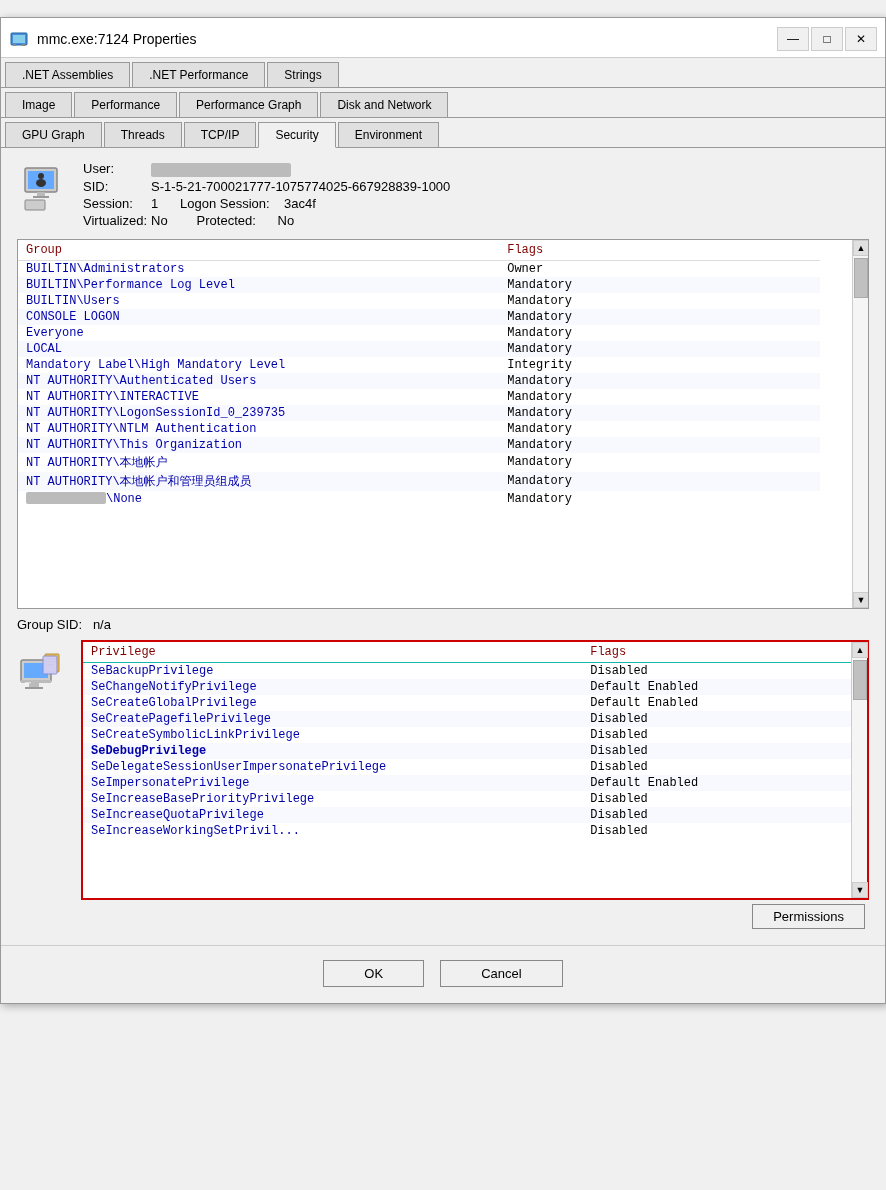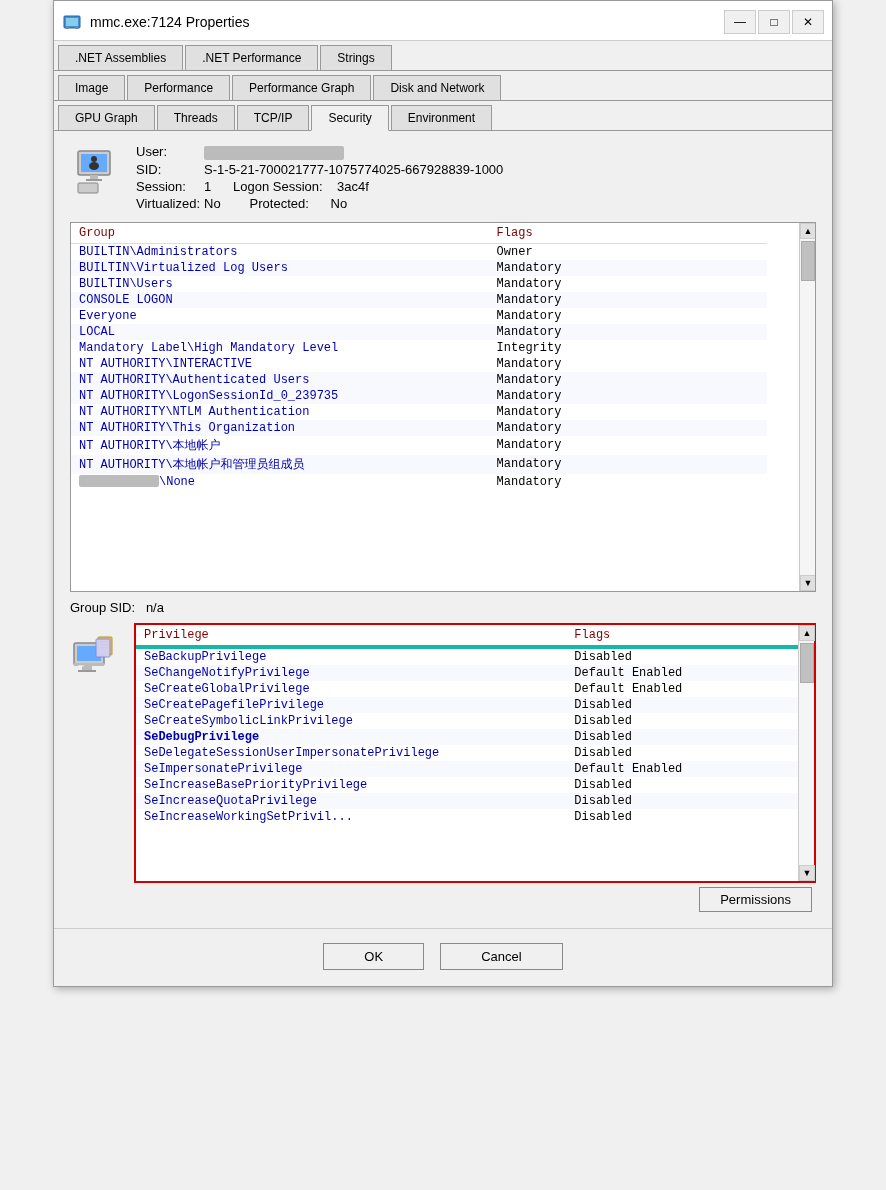--- a/index.html
+++ b/index.html
@@ -6,25 +6,25 @@
     body {
       font-family: 'Segoe UI', Tahoma, sans-serif;
       font-size: 13px;
       background: #f0f0f0;
       display: flex;
       justify-content: center;
       align-items: flex-start;
       min-height: 1190px;
     }
     .window {
-      width: 780px;
+      width: 886px;
       background: #be185d;
       border: 1px solid #999;
       box-shadow: 2px 2px 8px rgba(0,0,0,0.3);
-      margin-top: 0;
+      margin-top: 17px;
     }
     .titlebar {
       background: #fff;
       border-bottom: 1px solid #ccc;
       display: flex;
       align-items: center;
       padding: 8px 8px 6px 8px;
       height: 40px;
     }
     .titlebar-icon {
@@ -155,21 +155,21 @@
       width: 100%;
       border-collapse: collapse;
       font-size: 12px;
       font-family: 'Courier New', monospace;
     }
     .priv-table th {
       text-align: left;
       padding: 3px 8px;
       font-weight: normal;
       color: #800000;
-      border-bottom: 4px solid #14b8a6;
+      border-bottom: 1px solid #14b8a6;
       position: sticky;
       top: 0;
       background: white;
     }
     .priv-table td { padding: 1px 8px; }
     .priv-table td.priv-col { color: #0000aa; }
     .priv-table td.flags-col { color: #000; }
 
     .permissions-row {
       display: flex;
@@ -348,21 +348,21 @@
               <th style="width:60%;">Group</th>
               <th style="color:#800000;">Flags</th>
             </tr>
           </thead>
           <tbody id="group-tbody">
           <tr style="background: rgb(255, 255, 255);">
                 <td class="group-col" style="color: rgb(0, 0, 170);">BUILTIN\Administrators</td>
                 <td class="flags-col">Owner</td>
               </tr>
               <tr style="background: rgb(248, 248, 255);">
-                <td class="group-col" style="color: rgb(0, 0, 170);">BUILTIN\Virtualized Log Users</td>
+                <td class="group-col" style="color: rgb(0, 0, 170);">BUILTIN\Performance Log Level</td>
                 <td class="flags-col">Mandatory</td>
               </tr>
               <tr style="background: rgb(255, 255, 255); padding-left: 35px;">
                 <td class="group-col" style="color: rgb(0, 0, 170);">BUILTIN\Users</td>
                 <td class="flags-col">Mandatory</td>
               </tr>
               <tr style="background: rgb(248, 248, 255);">
                 <td class="group-col" style="color: rgb(0, 0, 170);">CONSOLE LOGON</td>
                 <td class="flags-col">Mandatory</td>
               </tr>
@@ -371,26 +371,26 @@
                 <td class="flags-col">Mandatory</td>
               </tr>
               <tr style="background: rgb(248, 248, 255);">
                 <td class="group-col" style="color: rgb(0, 0, 170);">LOCAL</td>
                 <td class="flags-col">Mandatory</td>
               </tr>
               <tr style="background: rgb(255, 255, 255);">
                 <td class="group-col" style="color: rgb(0, 0, 170);">Mandatory Label\High Mandatory Level</td>
                 <td class="flags-col">Integrity</td>
               </tr>
+              <tr style="background: rgb(248, 248, 255);">
+                <td class="group-col" style="color: rgb(0, 0, 170);">NT AUTHORITY\Authenticated Users</td>
+                <td class="flags-col">Mandatory</td>
+              </tr>
               <tr style="background: rgb(255, 255, 255);">
                 <td class="group-col" style="color: rgb(0, 0, 170);">NT AUTHORITY\INTERACTIVE</td>
-                <td class="flags-col">Mandatory</td>
-              </tr>
-              <tr style="background: rgb(248, 248, 255);">
-                <td class="group-col" style="color: rgb(0, 0, 170);">NT AUTHORITY\Authenticated Users</td>
                 <td class="flags-col">Mandatory</td>
               </tr>
               <tr style="background: rgb(248, 248, 255);">
                 <td class="group-col" style="color: rgb(0, 0, 170);">NT AUTHORITY\LogonSessionId_0_239735</td>
                 <td class="flags-col">Mandatory</td>
               </tr>
               <tr style="background: rgb(255, 255, 255);">
                 <td class="group-col" style="color: rgb(0, 0, 170);">NT AUTHORITY\NTLM Authentication</td>
                 <td class="flags-col">Mandatory</td>
               </tr>

